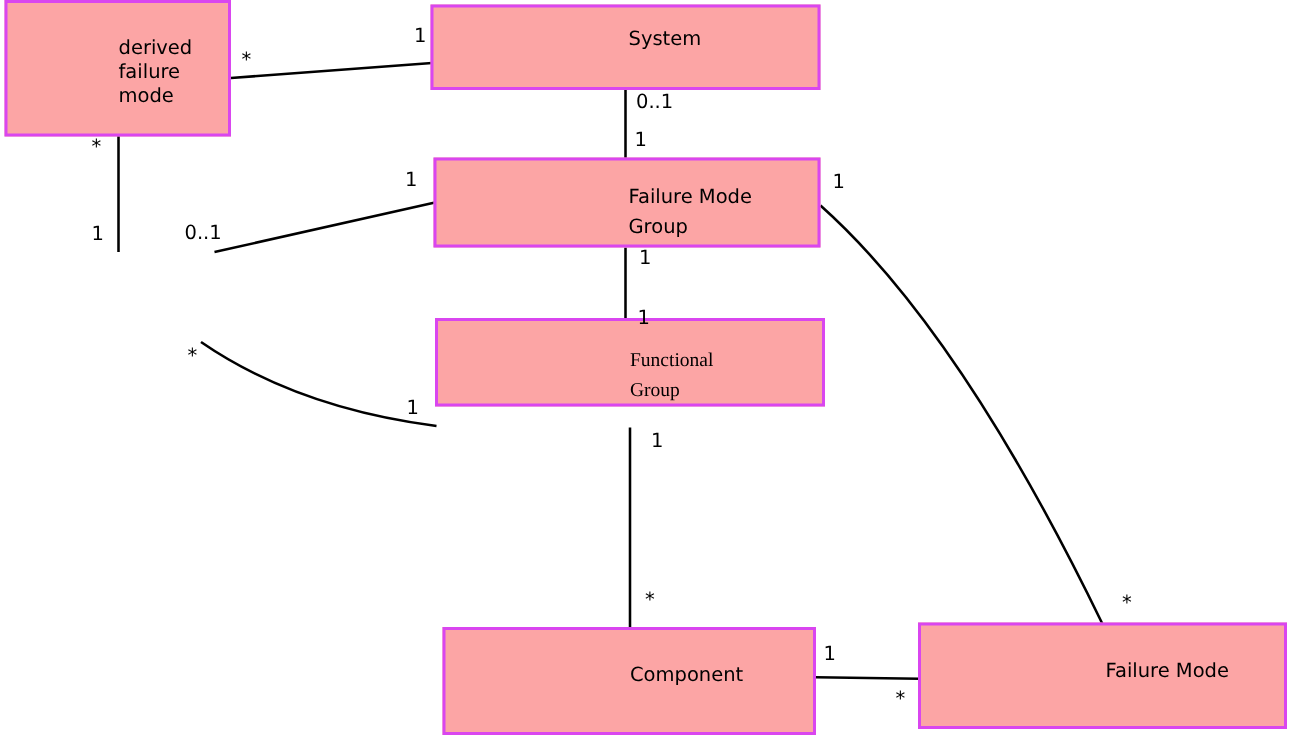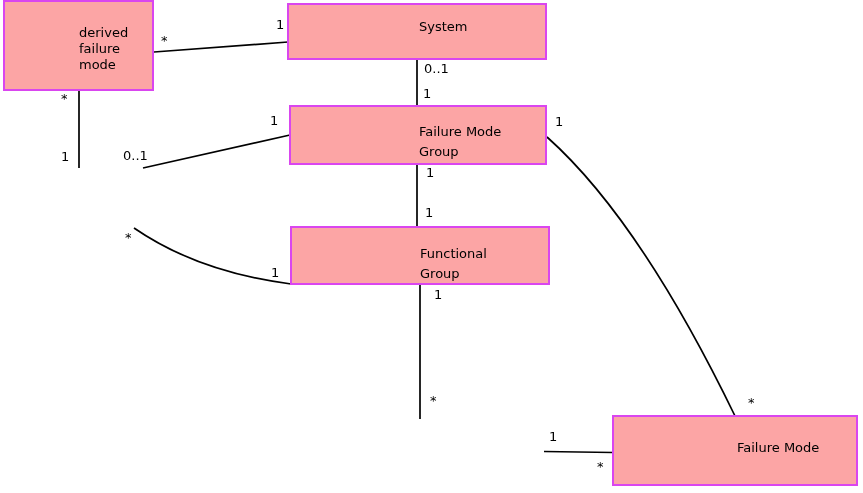--- a/index.html
+++ b/index.html
@@ -55,21 +55,21 @@
 
   #box-system { left: 287px; top: 3px; width: 260px; height: 57px; }
   #box-system .label { left: 130px; top: 14px; }
 
   #box-failure-mode-group { left: 289px; top: 105px; width: 258px; height: 60px; }
   #box-failure-mode-group .label { left: 128px; top: 15px; line-height: 20px; }
 
   #box-sub-system { left: 1px; top: 168px; width: 258px; height: 59px; }
   #box-sub-system .label { left: 88px; top: 21px; }
 
-  #box-functional-group { left: 290px; top: 226px; width: 260px; height: 59px; }
+  #box-functional-group { left: 290px; top: 212px; width: 260px; height: 59px; font-family: Liberation Serif, serif; }
   #box-functional-group .label { left: 128px; top: 16px; line-height: 20px; }
 
   #box-component { left: 295px; top: 418px; width: 249px; height: 72px; }
   #box-component .label { left: 123px; top: 23px; }
 
   #box-failure-mode { left: 612px; top: 415px; width: 246px; height: 71px; }
   #box-failure-mode .label { left: 123px; top: 23px; }
 
   
   #m0a { left: 161px; top: 34px; }   
@@ -122,20 +122,23 @@
     <div class="label">Failure Mode
 Group</div>
   </div>
 
 
   <div class="entity" id="box-functional-group">
     <div class="label">Functional
 Group</div>
   </div>
 
+  <div class="entity" id="box-component">
+    <div class="label">Component</div>
+  </div>
 
   <div class="entity" id="box-failure-mode">
     <div class="label">Failure Mode</div>
   </div>
 
   <span class="mult" id="m0a">*</span>
   <span class="mult" id="m0b">1</span>
   <span class="mult" id="m1a">*</span>
   <span class="mult" id="m1b">1</span>
   <span class="mult" id="m2a">0..1</span>

